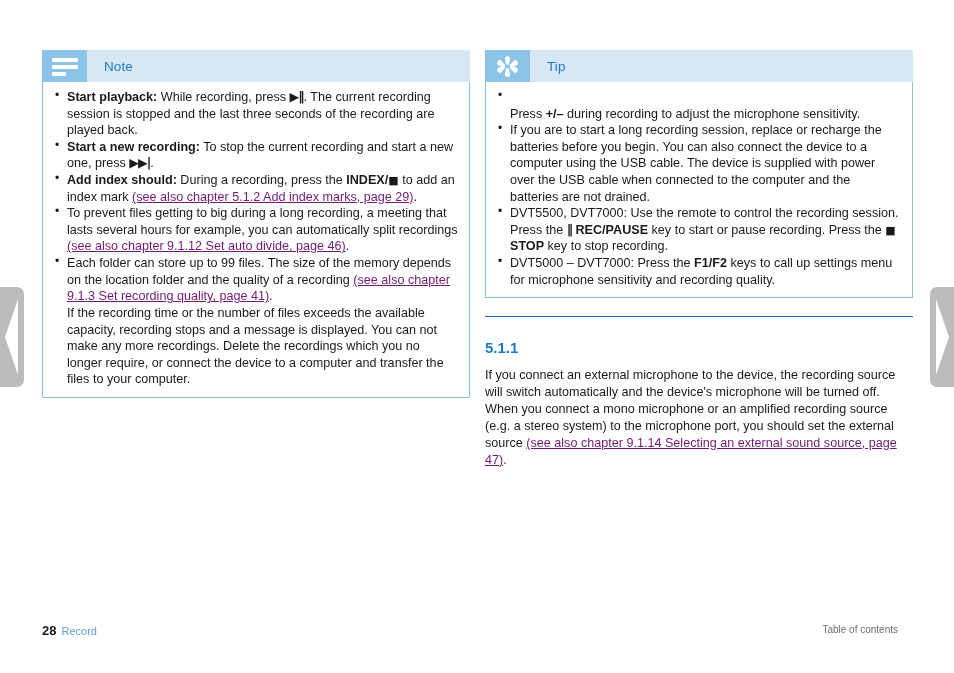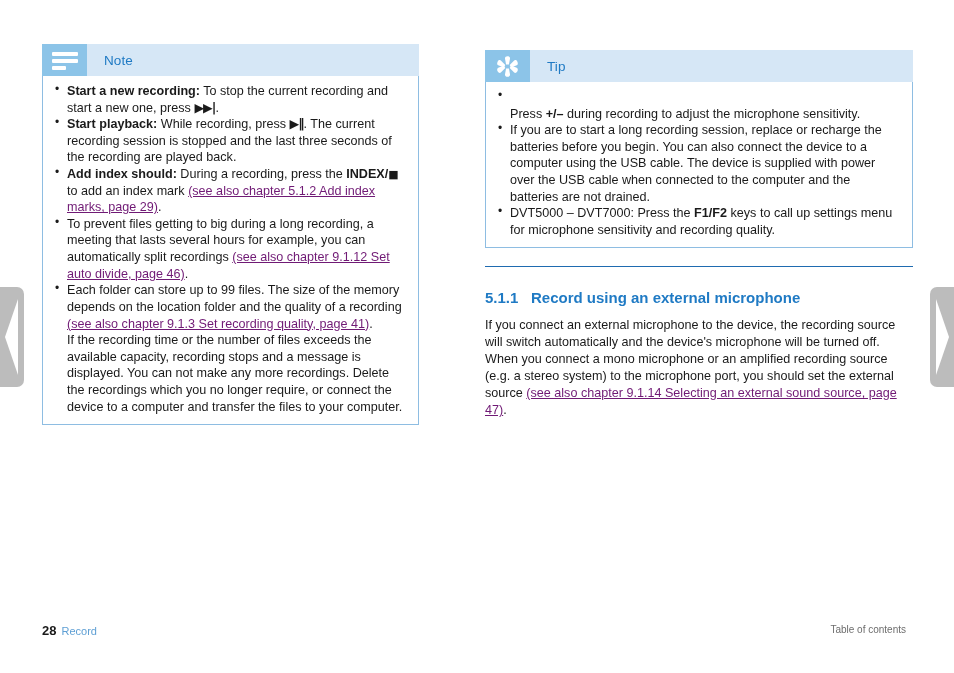--- a/index.html
+++ b/index.html
@@ -51,22 +51,22 @@
     right: 5px;
     border-top: 38px solid transparent;
     border-bottom: 38px solid transparent;
     border-left: 13px solid #ffffff;
   }
 
   
   .col-left {
     position: absolute;
     left: 42px;
-    top: 44px;
-    width: 377px;
+    top: 50px;
+    width: 428px;
   }
   .col-right {
     position: absolute;
     left: 485px;
     top: 50px;
     width: 428px;
   }
 
   
   .callout-head {
@@ -173,21 +173,21 @@
   .body-text {
     font-size: 12.6px;
     line-height: 1.345;
     margin-top: 11px;
   }
 
   
   .footer {
     position: absolute;
     left: 42px;
-    right: 48px;
+    right: 56px;
     top: 621px;
     height: 18px;
   }
   .pg-num {
     font-weight: bold;
     font-size: 13px;
     color: #1a1a1a;
   }
   .pg-sec {
     color: #5e9fd4;
@@ -221,23 +221,23 @@
             <i></i>
             <i></i>
             <i></i>
           </div>
       </div>
       <div class="callout-title">Note</div>
     </div>
     <div class="callout-body">
       <ul class="blist">
 
+        <li><b>Start playback:</b><span> While recording, press </span><span class="b sym">▶‖</span><span>. The current recording session is stopped and the last three seconds of the recording are played back.</span></li>
+
         <li><b>Start a new recording:</b><span> To stop the current recording and start a new one, press </span><span class="b sym">▶▶|</span><span>.</span></li>
-
-        <li><b>Start playback:</b><span> While recording, press </span><span class="b sym">▶‖</span><span>. The current recording session is stopped and the last three seconds of the recording are played back.</span></li>
 
         <li><b>Add index should:</b><span> During a recording, press the </span><b>INDEX/</b><span class="b sym-tight">■</span><span> to add an index mark </span><a class="ref" href="#">(see also chapter 5.1.2 Add index marks, page 29)</a><span>.</span></li>
 
         <li><span>To prevent files getting to big during a long recording, a meeting that lasts several hours for example, you can automatically split recordings </span><a class="ref" href="#">(see also chapter 9.1.12 Set auto divide, page 46)</a><span>.</span></li>
 
         <li><span>Each folder can store up to 99 files. The size of the memory depends on the location folder and the quality of a recording </span><a class="ref" href="#">(see also chapter 9.1.3 Set recording quality, page 41)</a><span>.</span><br><span>If the recording time or the number of files exceeds the available capacity, recording stops and a message is displayed. You can not make any more recordings. Delete the recordings which you no longer require, or connect the device to a computer and transfer the files to your computer.</span></li>
 
       </ul>
     </div>
   </div>
@@ -262,32 +262,32 @@
       </div>
       <div class="callout-title">Tip</div>
     </div>
     <div class="callout-body">
       <ul class="blist">
 
         <li><br><span>Press </span><b>+/–</b><span> during recording to adjust the microphone sensitivity.</span></li>
 
         <li><span>If you are to start a long recording session, replace or recharge the batteries before you begin. You can also connect the device to a computer using the USB cable. The device is supplied with power over the USB cable when connected to the computer and the batteries are not drained.</span></li>
 
+        <li><span>DVT5500, DVT7000: Use the remote to control the recording session. Press the </span><span class="b sym">‖</span><b> REC/PAUSE</b><span> key to start or pause recording. Press the </span><span class="b sym-tight">■</span><b> STOP</b><span> key to stop recording.</span></li>
 
         <li><span>DVT5000 – DVT7000: Press the </span><b>F1/F2</b><span> keys to call up settings menu for microphone sensitivity and recording quality.</span></li>
 
       </ul>
     </div>
   </div>
 
   <div class="rule"></div>
 
   <div class="sec-head">
     <span class="sec-num">5.1.1</span>
-    <span>Record using an external microphone</span>
   </div>
 
   <div class="body-text"><span>If you connect an external microphone to the device, the recording source will switch automatically and the device's microphone will be turned off. When you connect a mono microphone or an amplified recording source (e.g. a stereo system) to the microphone port, you should set the external source </span><a class="ref" href="#">(see also chapter 9.1.14 Selecting an external sound source, page 47)</a><span>.</span></div>
 
 </div>
 
 <div class="footer">
   <span class="pg-num">28</span><span class="pg-sec">Record</span>
   <span class="foot-right">Table of contents</span>
 </div>

